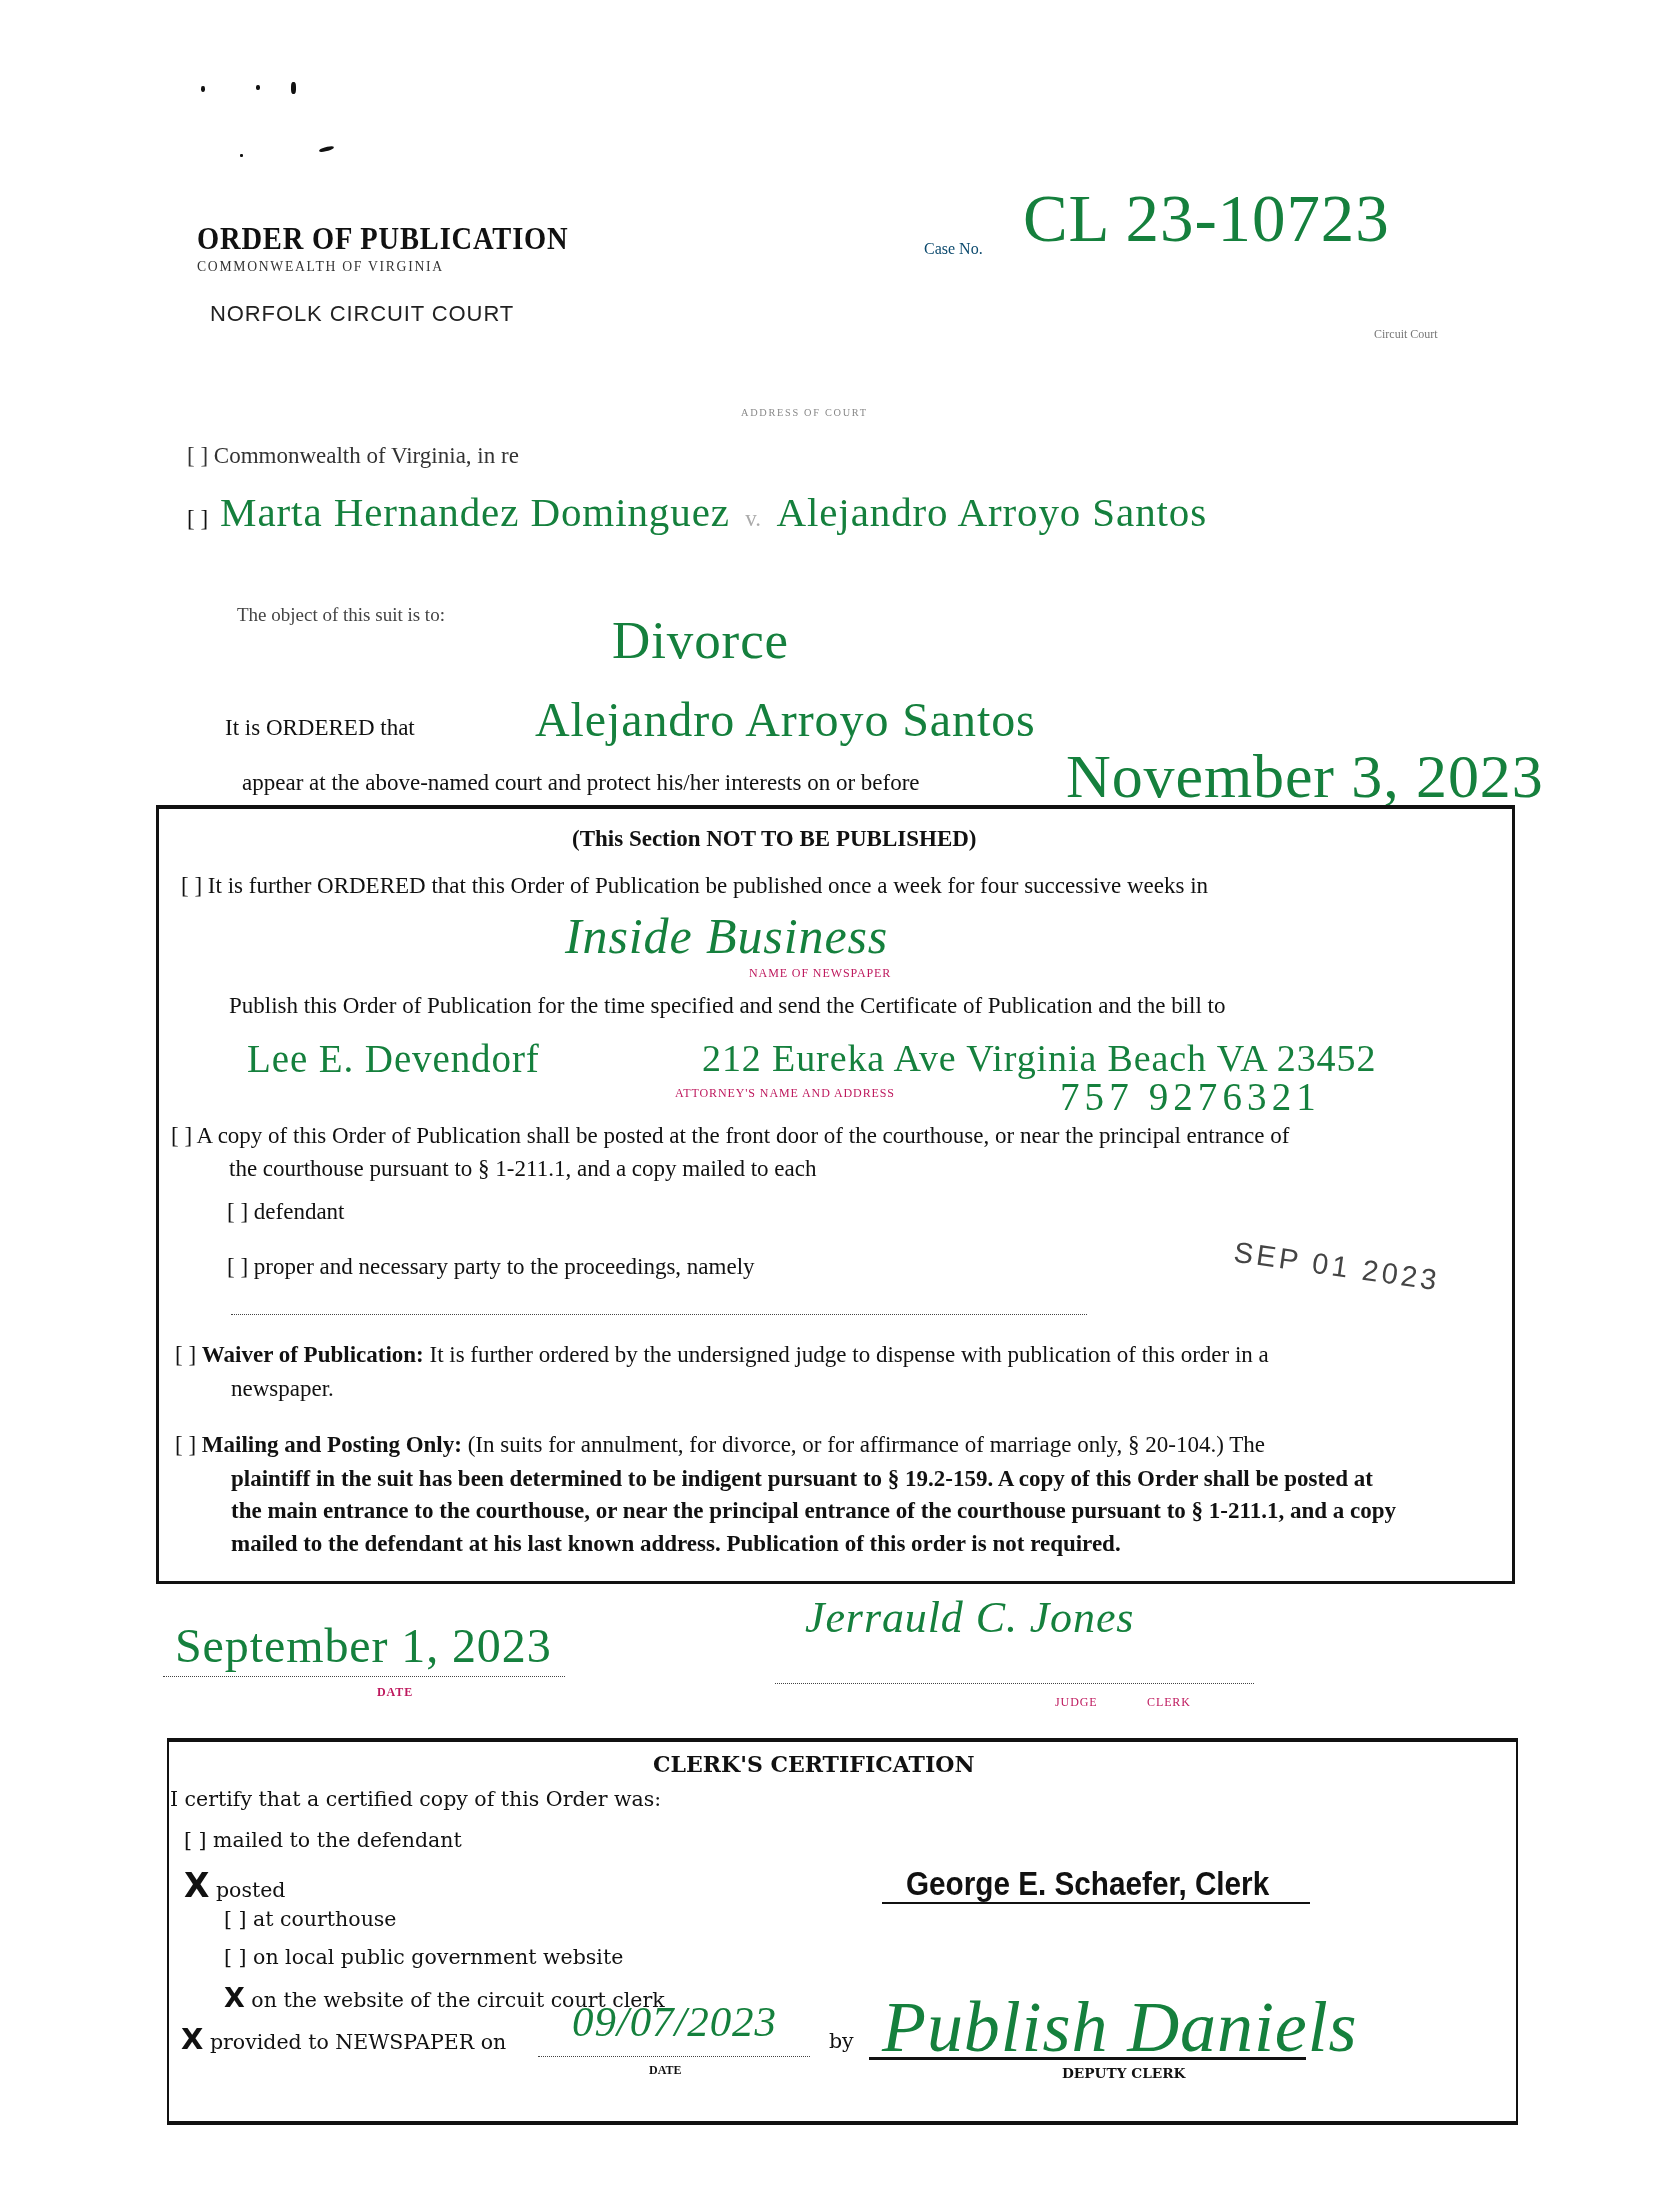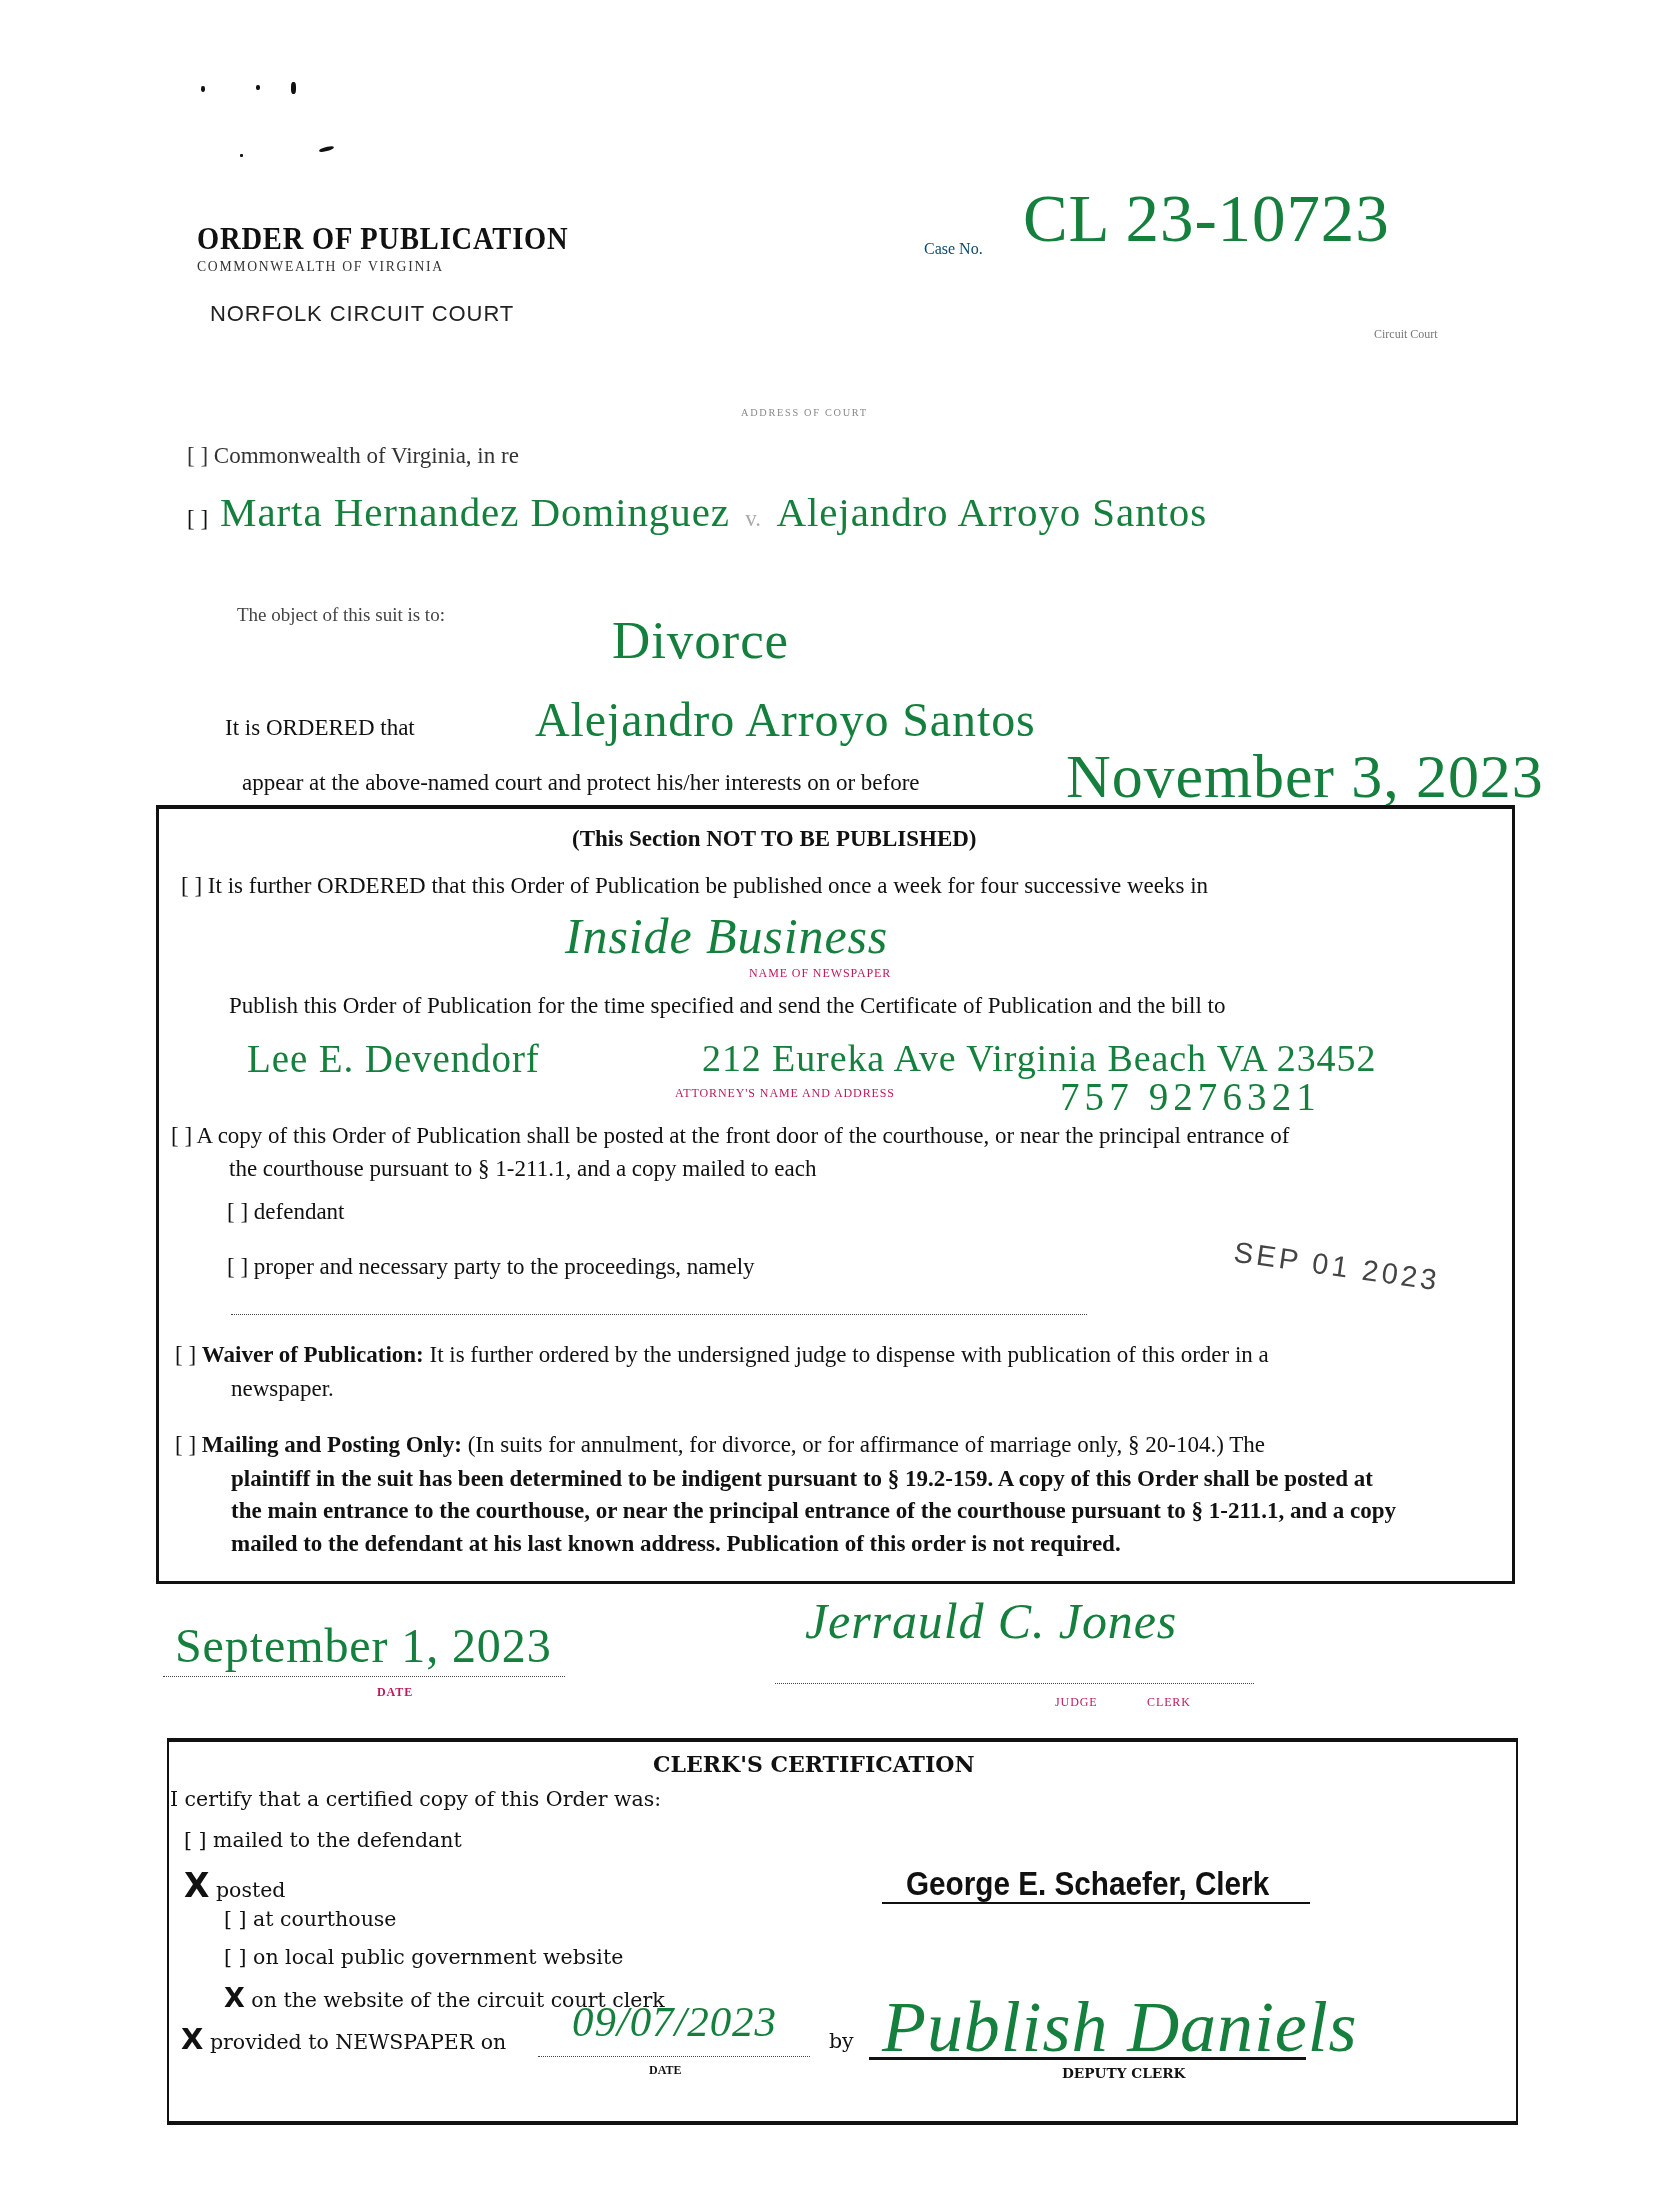--- a/index.html
+++ b/index.html
@@ -107,21 +107,21 @@
   <b>Mailing and Posting Only:</b>
   <span>(In suits for annulment, for divorce, or for affirmance of marriage only, § 20-104.) The</span>
 </div>
 <div class="abs line-text" style="left:231px;top:1466px;font-weight:bold;">plaintiff in the suit has been determined to be indigent pursuant to § 19.2-159.  A copy of this Order shall be posted at</div>
 <div class="abs line-text" style="left:231px;top:1498px;font-weight:bold;">the main entrance to the courthouse, or near the principal entrance of the courthouse pursuant to § 1-211.1, and a copy</div>
 <div class="abs line-text" style="left:231px;top:1531px;font-weight:bold;">mailed to the defendant at his last known address.  Publication of this order is not required.</div>
 
 <div class="abs hand" style="left:175px;top:1618px;font-size:48px;">September 1, 2023</div>
 <div class="dotrule" style="left:163px;top:1676px;width:402px;"></div>
 <div class="abs small-caps-label" style="left:377px;top:1685px;font-weight:bold;">DATE</div>
-<div class="abs hand" style="left:805px;top:1592px;font-size:50px;font-style:italic;">Jerrauld C. Jones</div>
+<div class="abs hand" style="left:805px;top:1592px;font-size:44px;font-style:italic;">Jerrauld C. Jones</div>
 <div class="dotrule" style="left:775px;top:1683px;width:479px;"></div>
 <div class="abs small-caps-label" style="left:1040px;top:1695px;margin-left:15px;">JUDGE</div>
 <div class="abs small-caps-label" style="left:1147px;top:1695px;">CLERK</div>
 
 <div class="abs box2"></div>
 <div class="abs cert" style="left:653px;top:1751px;font-weight:bold;font-size:22px;">CLERK'S CERTIFICATION</div>
 <div class="abs cert" style="left:170px;top:1787px;">I certify that a certified copy of this Order was:</div>
 
 <div class="abs cert" style="left:184px;top:1828px;">
   <span>[ ]</span>

